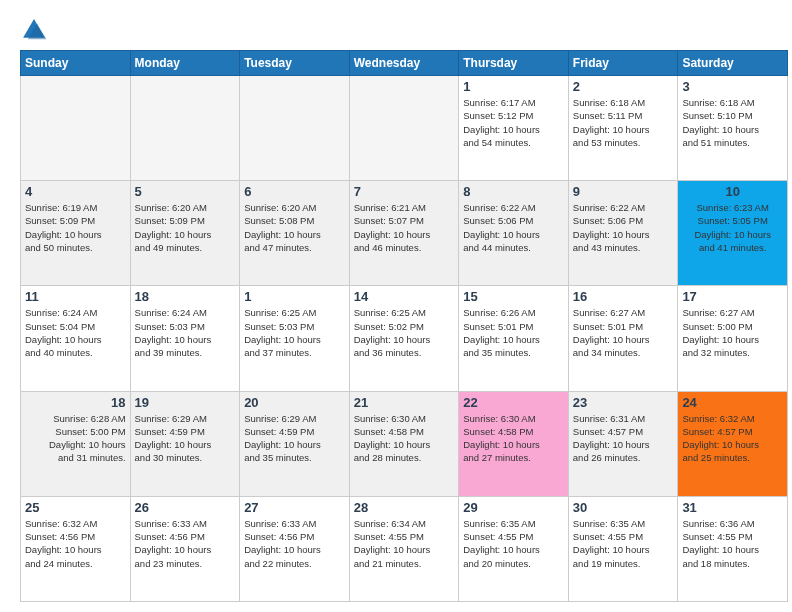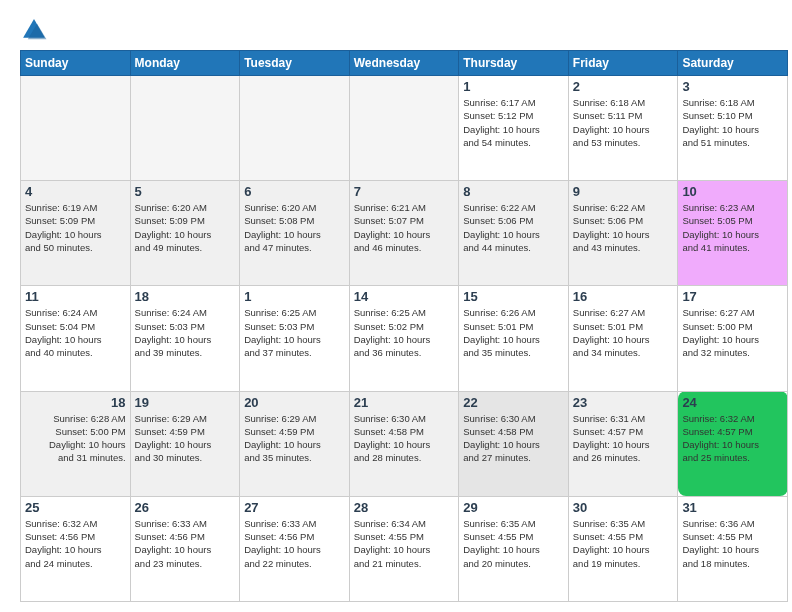--- a/index.html
+++ b/index.html
@@ -211,21 +211,21 @@
           </td>
           <td class="gray-row" style="background: rgb(240, 240, 240);">
             <div class="day-num">9</div>
             <div class="cell-info">
               <div>Sunrise: 6:22 AM</div>
               <div>Sunset: 5:06 PM</div>
               <div>Daylight: 10 hours</div>
               <div>and 43 minutes.</div>
             </div>
           </td>
-          <td class="gray-row" style="background: #f0abfc;">
+          <td class="gray-row" style="background: #0ea5e9; text-align: center;">
             <div class="day-num">10</div>
             <div class="cell-info">
               <div>Sunrise: 6:23 AM</div>
               <div>Sunset: 5:05 PM</div>
               <div>Daylight: 10 hours</div>
               <div>and 41 minutes.</div>
             </div>
           </td>
         </tr>
         <tr>
@@ -323,39 +323,39 @@
           </td>
           <td class="gray-row" style="background: rgb(240, 240, 240);">
             <div class="day-num">21</div>
             <div class="cell-info">
               <div>Sunrise: 6:30 AM</div>
               <div>Sunset: 4:58 PM</div>
               <div>Daylight: 10 hours</div>
               <div>and 28 minutes.</div>
             </div>
           </td>
-          <td class="gray-row" style="background: #e5e5e5; margin-top: 24px;">
+          <td class="gray-row" style="background: #f9a8d4; margin-top: 24px;">
             <div class="day-num">22</div>
             <div class="cell-info">
               <div>Sunrise: 6:30 AM</div>
               <div>Sunset: 4:58 PM</div>
               <div>Daylight: 10 hours</div>
               <div>and 27 minutes.</div>
             </div>
           </td>
           <td class="gray-row" style="background: rgb(240, 240, 240);">
             <div class="day-num">23</div>
             <div class="cell-info">
               <div>Sunrise: 6:31 AM</div>
               <div>Sunset: 4:57 PM</div>
               <div>Daylight: 10 hours</div>
               <div>and 26 minutes.</div>
             </div>
           </td>
-          <td class="gray-row" style="background: #22c55e; border-radius: 8px;">
+          <td class="gray-row" style="background: #f97316;">
             <div class="day-num">24</div>
             <div class="cell-info">
               <div>Sunrise: 6:32 AM</div>
               <div>Sunset: 4:57 PM</div>
               <div>Daylight: 10 hours</div>
               <div>and 25 minutes.</div>
             </div>
           </td>
         </tr>
         <tr>

